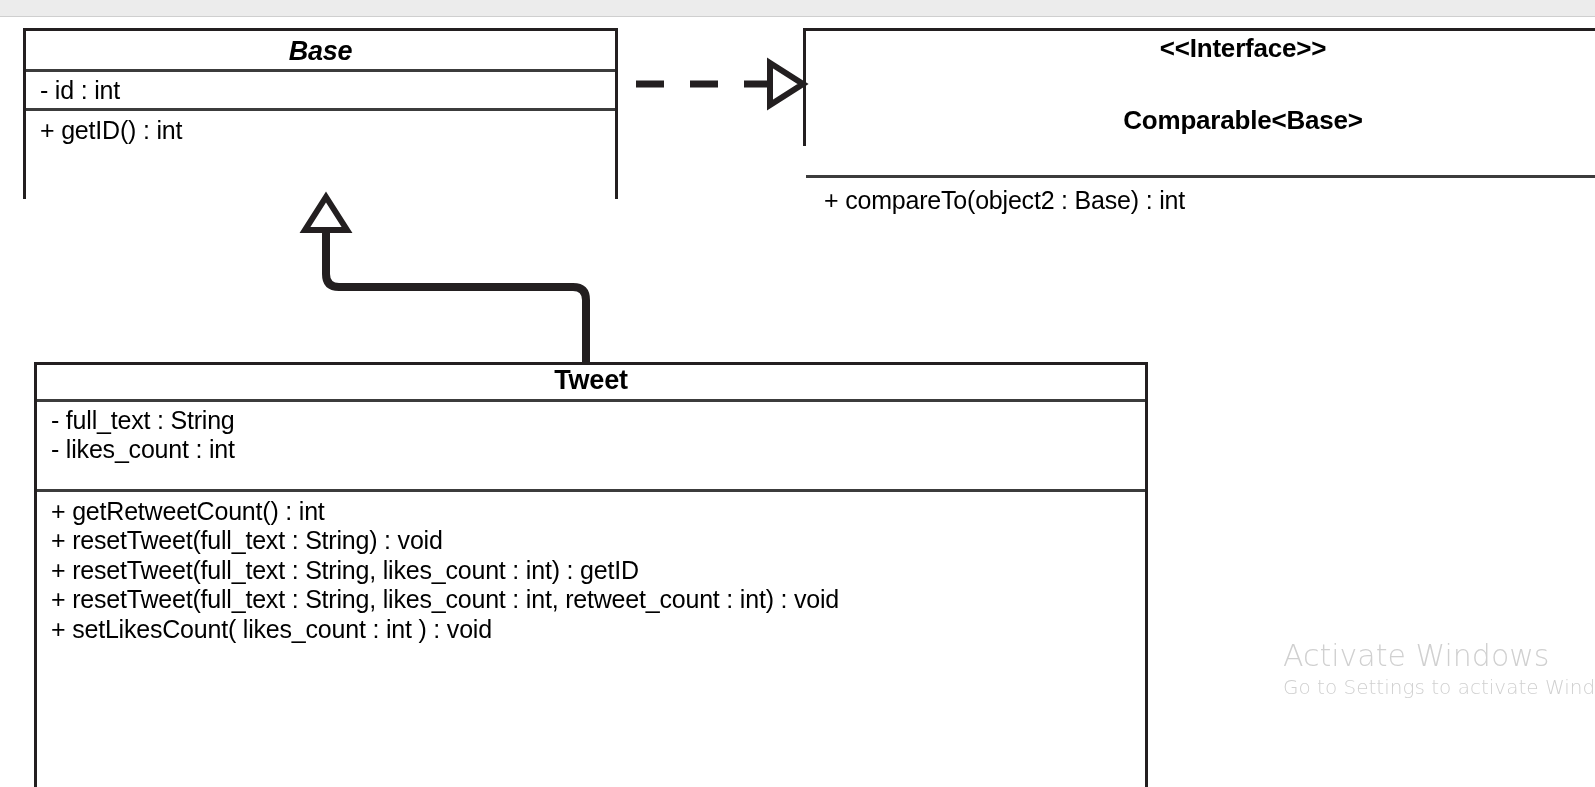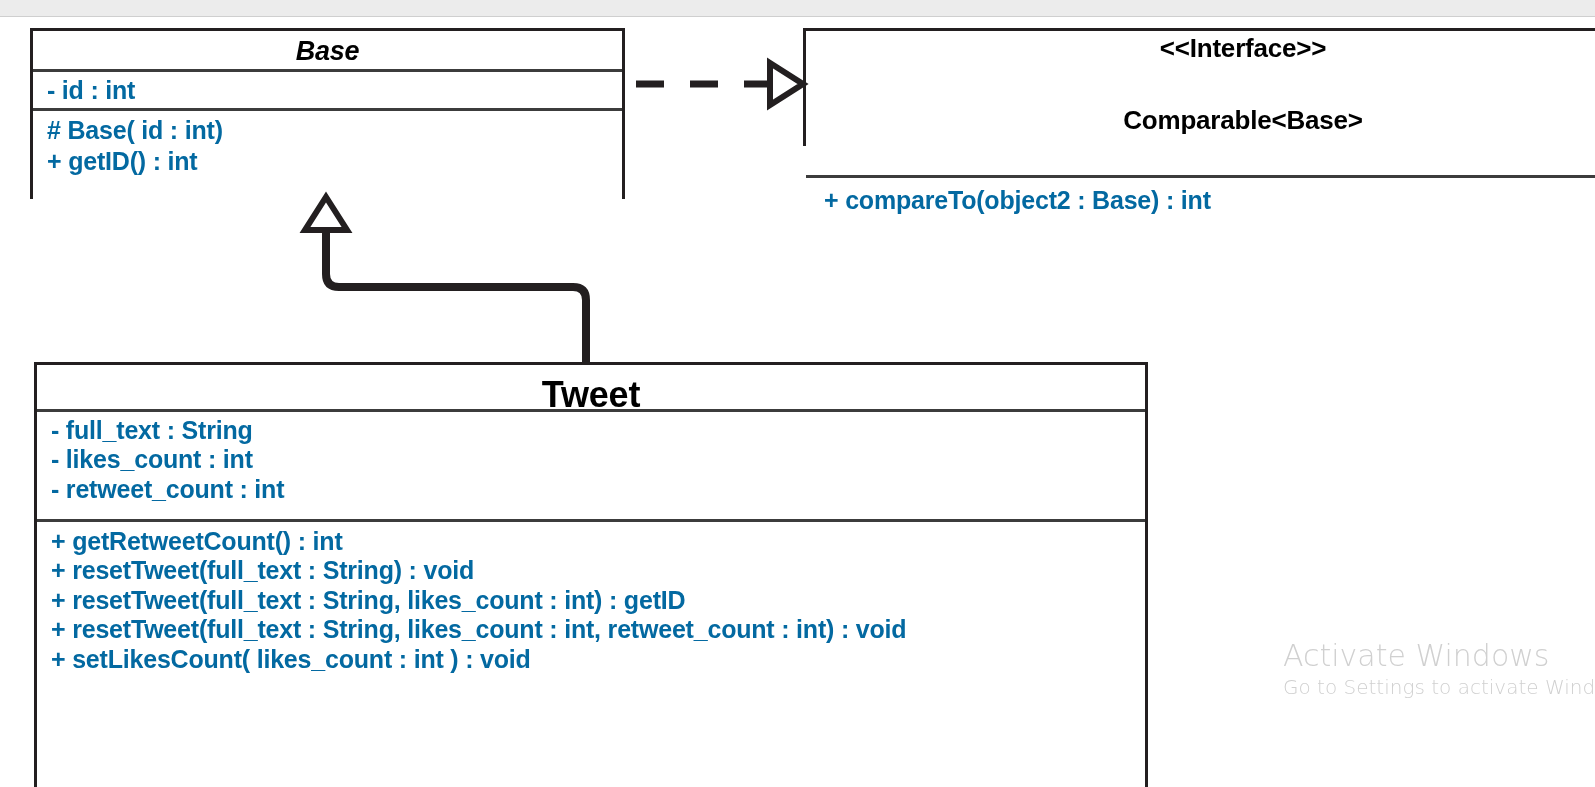--- a/index.html
+++ b/index.html
@@ -43,43 +43,42 @@
   }
   .uml-title {
     text-align: center;
     font-weight: bold;
     color: #000000;
     line-height: 1.12;
     letter-spacing: -0.2px;
   }
   .uml-title.italic { font-style: italic; }
   .uml-member {
-    color: #0369a1;
+    color: #000000;
     white-space: nowrap;
     letter-spacing: -0.2px;
-    font-weight: bold;
   }
 
   
-  #box-base { left: 30px; top: 28px; width: 595px; height: 171px; }
+  #box-base { left: 23px; top: 28px; width: 595px; height: 171px; }
   #box-base .uml-title { font-size: 27px; padding-top: 5px; height: 33px; }
   #box-base .cmp-fields { height: 39px; padding: 3px 0 0 14px; }
   #box-base .cmp-methods { height: 93px; padding: 4px 0 0 14px; }
   #box-base .uml-member { font-size: 25px; line-height: 31px; }
 
   
   #box-interface { left: 803px; top: 28px; width: 880px; height: 118px; }
   #box-interface .uml-title { font-size: 26px; padding-top: 3px; height: 69px; }
   #box-interface .cmp-methods { height: 46px; padding: 3px 0 0 18px; }
   #box-interface .uml-member { font-size: 25px; line-height: 38px; }
 
   
   #box-tweet { left: 34px; top: 362px; width: 1114px; height: 440px; }
-  #box-tweet .uml-title { font-size: 36px; padding-top: 10px; height: 34px; }
-  #box-tweet .cmp-fields { height: 110px; padding: 4px 0 0 14px; }
+  #box-tweet .uml-title { font-size: 27px; padding-top: 0; height: 34px; }
+  #box-tweet .cmp-fields { height: 90px; padding: 4px 0 0 14px; }
   #box-tweet .cmp-methods { height: 305px; padding: 5px 0 0 14px; }
   #box-tweet .uml-member { font-size: 25px; line-height: 29.4px; }
 
   
   .connector-svg {
     position: absolute;
     left: 0; top: 0;
     width: 1595px;
     height: 787px;
     overflow: visible;
@@ -107,21 +106,20 @@
   <div id="chrome-strip"></div>
 
   <div class="uml-box" id="box-base">
     <div class="uml-compartment cmp-title">
       <div class="uml-title italic">Base</div>
     </div>
     <div class="uml-compartment cmp-fields">
       <div class="uml-member">- id : int</div>
     </div>
     <div class="uml-compartment cmp-methods">
-      <div class="uml-member"># Base( id : int)</div>
       <div class="uml-member">+ getID() : int</div>
     </div>
   </div>
 
   <div class="uml-box" id="box-interface">
     <div class="uml-compartment cmp-title">
       <div class="uml-title">&lt;&lt;Interface&gt;&gt;</div>
       <div class="uml-title">Comparable&lt;Base&gt;</div>
     </div>
     <div class="uml-compartment cmp-methods">
@@ -129,21 +127,20 @@
     </div>
   </div>
 
   <div class="uml-box" id="box-tweet">
     <div class="uml-compartment cmp-title">
       <div class="uml-title">Tweet</div>
     </div>
     <div class="uml-compartment cmp-fields">
       <div class="uml-member">- full_text : String</div>
       <div class="uml-member">- likes_count : int</div>
-      <div class="uml-member">- retweet_count : int</div>
     </div>
     <div class="uml-compartment cmp-methods">
       <div class="uml-member">+ getRetweetCount() : int</div>
       <div class="uml-member">+ resetTweet(full_text : String) : void</div>
       <div class="uml-member">+ resetTweet(full_text : String, likes_count : int) : getID</div>
       <div class="uml-member">+ resetTweet(full_text : String, likes_count : int, retweet_count : int) : void</div>
       <div class="uml-member">+ setLikesCount( likes_count : int ) : void</div>
     </div>
   </div>
 

